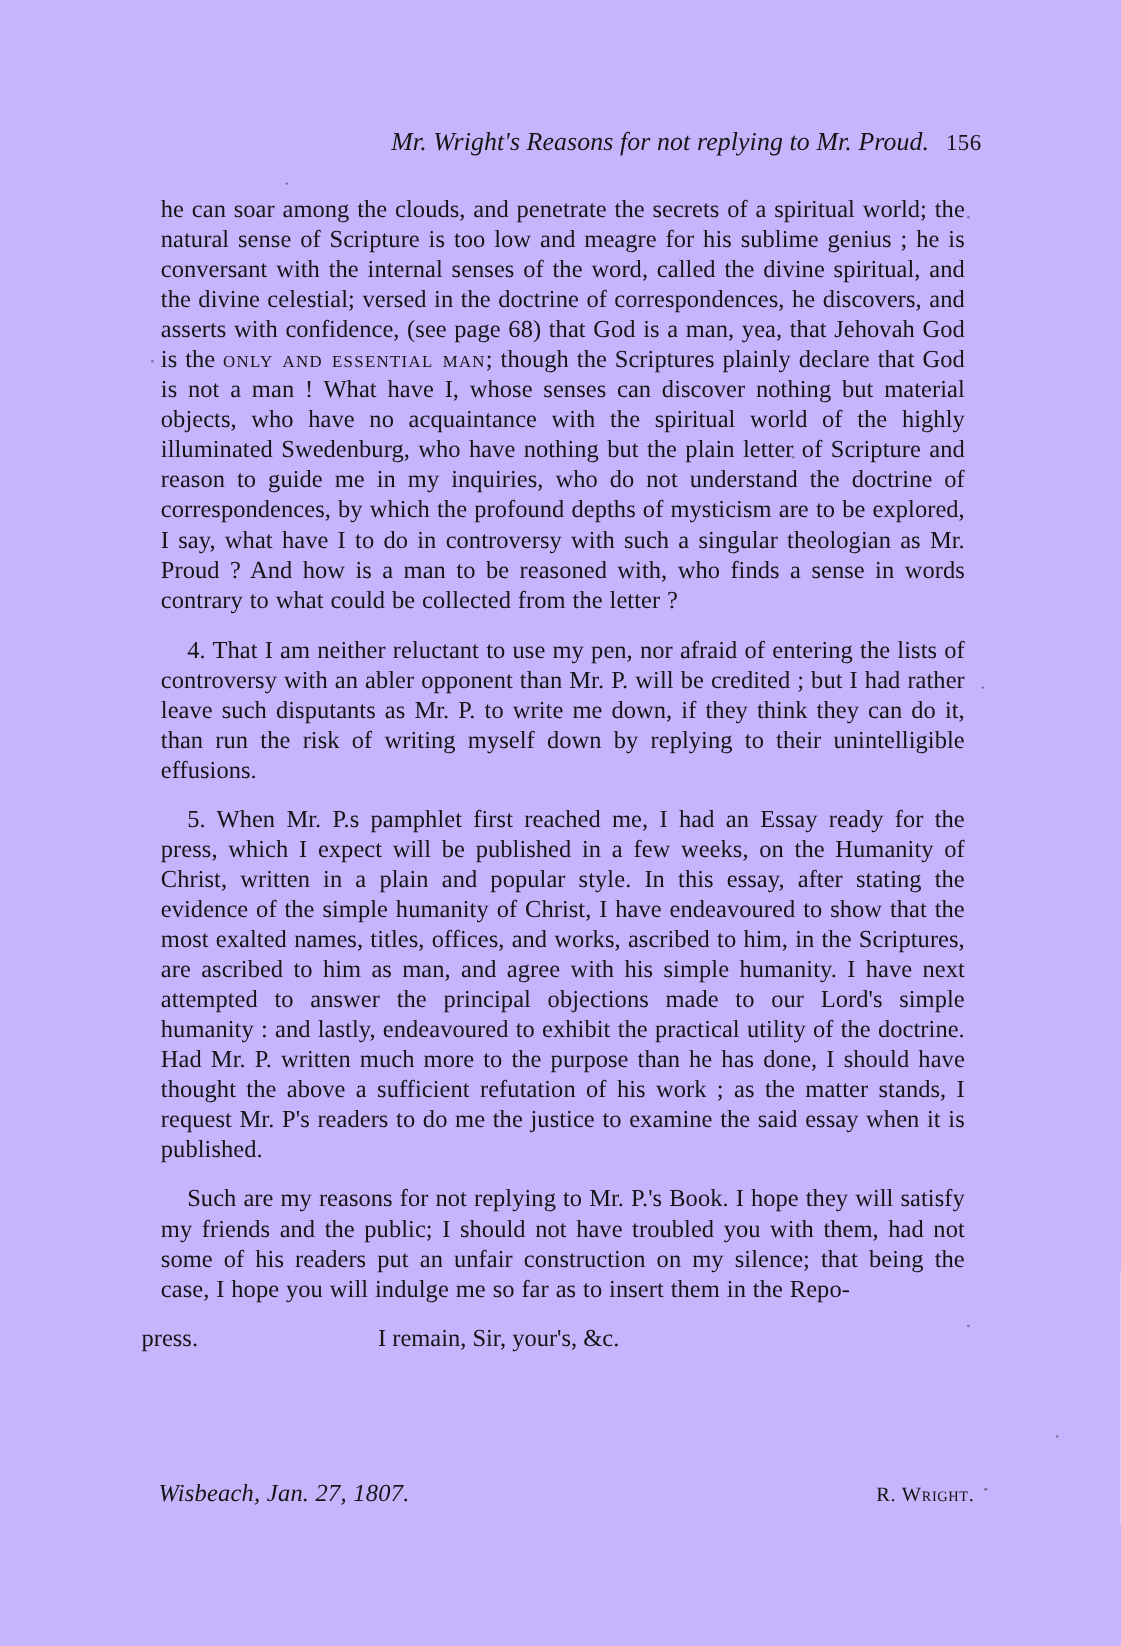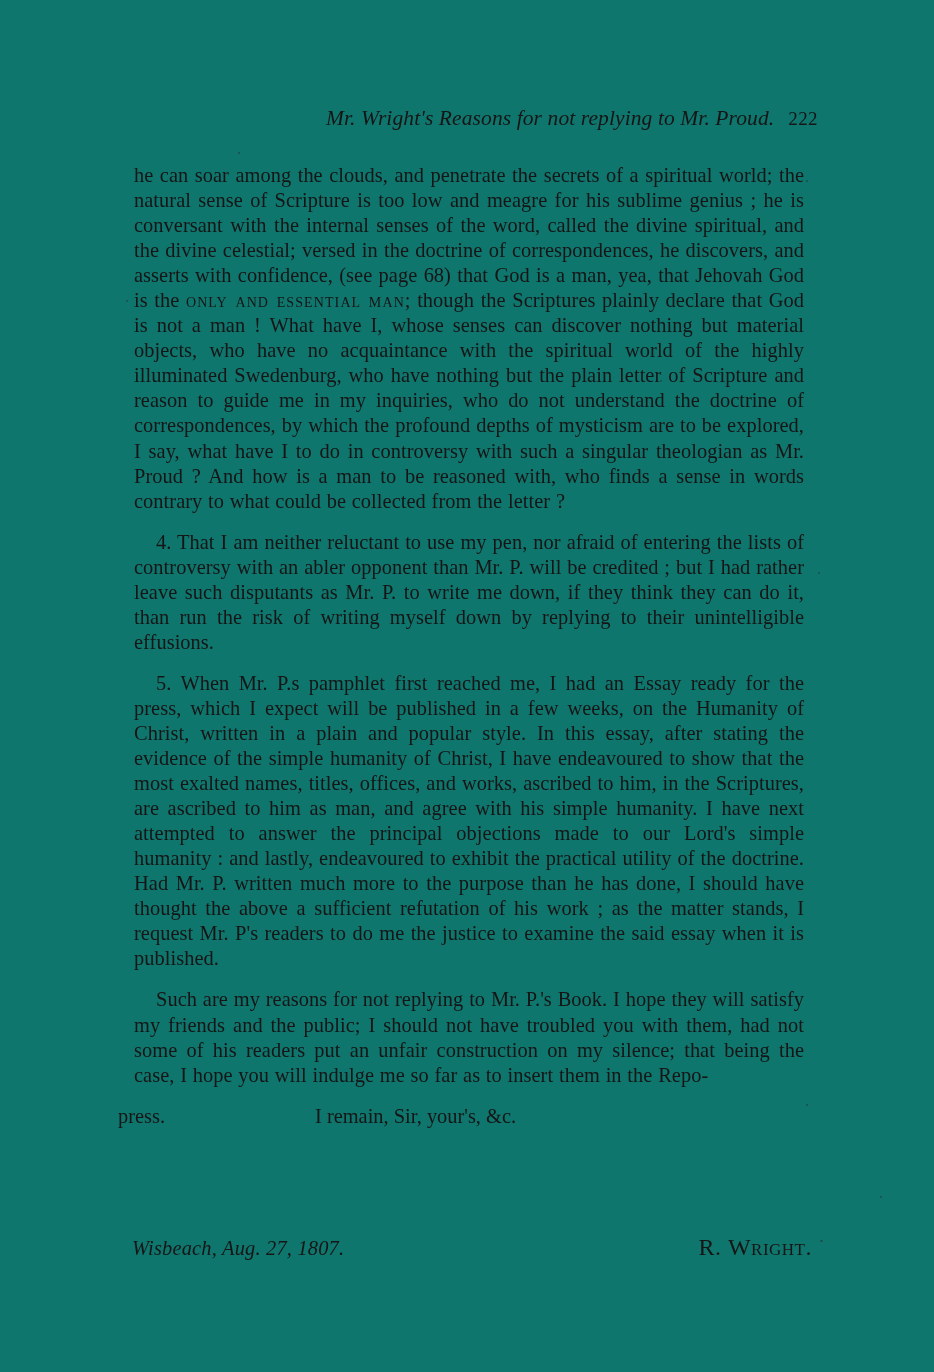--- a/index.html
+++ b/index.html
@@ -17,21 +17,21 @@
     color: #151515;
     -webkit-font-smoothing: none;
   }
 
   .page {
     position: absolute;
     left: 0;
     top: 0;
     width: 934px;
     height: 1372px;
-    background: #0f766e;
+    background: #c4b5fd;
   }
 
   
   .running-head {
     position: absolute;
     left: 118px;
     top: 106px;
     width: 700px;
     height: 28px;
     display: flex;
@@ -100,21 +100,21 @@
     align-items: baseline;
     justify-content: space-between;
     white-space: nowrap;
   }
   .dateline {
     font-style: italic;
     font-size: 20.4px;
     letter-spacing: 0.2px;
   }
   .signature {
-    font-size: 24px;
+    font-size: 17px;
     font-variant: small-caps;
     letter-spacing: 0.5px;
     padding-right: 8px;
   }
   .signature .sig-initial { font-variant: normal; }
 
   
   .speckle {
     position: absolute;
     background: #2a2a2a;
@@ -123,39 +123,39 @@
     pointer-events: none;
   }
 </style>
 </head>
 <body>
 
 <div class="page">
 
   <div class="running-head">
     <span class="rh-title">Mr. Wright's Reasons for not replying to Mr. Proud.</span>
-    <span class="rh-folio">222</span>
+    <span class="rh-folio">156</span>
   </div>
 
   <div class="textblock">
 
     <p class="para flush"><span>he can soar among the clouds, and penetrate the secrets of a spiritual world; the natural sense of Scripture is too low and meagre for his sublime genius ; he is conversant with the internal senses of the word, called the divine spiritual, and the divine celestial; versed in the doctrine of correspondences, he discovers, and asserts with confidence, (see page 68) that God is a man, yea, that Jehovah God is the </span><span class="sc">only and essential man</span><span>; though the Scriptures plainly declare that God is not a man ! What have I, whose senses can discover nothing but material objects, who have no acquaintance with the spiritual world of the highly illuminated Swedenburg, who have nothing but the plain letter of Scripture and reason to guide me in my inquiries, who do not understand the doctrine of correspondences, by which the profound depths of mysticism are to be explored, I say, what have I to do in controversy with such a singular theologian as Mr. Proud ?   And how is a man to be reasoned with, who finds a sense in words contrary to what could be collected from the letter ?</span></p>
 
     <p class="para indent">4. That I am neither reluctant to use my pen, nor afraid of entering the lists of controversy with an abler opponent than Mr. P. will be credited ; but I had rather leave such disputants as Mr. P. to write me down, if they think they can do it, than run the risk of writing myself down by replying to their unintelligible effusions.</p>
 
     <p class="para indent">5. When Mr. P.s pamphlet first reached me, I had an Essay ready for the press, which I expect will be published in a few weeks, on the Humanity of Christ, written in a plain and popular style.   In this essay, after stating the evidence of the simple humanity of Christ, I have endeavoured to show that the most exalted names, titles, offices, and works, ascribed to him, in the Scriptures, are ascribed to him as man, and agree with his simple humanity.   I have next attempted to answer the principal objections made to our Lord's simple humanity : and lastly, endeavoured to exhibit the practical utility of the doctrine.   Had Mr. P. written much more to the purpose than he has done, I should have thought the above a sufficient refutation of his work ; as the matter stands, I request Mr. P's readers to do me the justice to examine the said essay when it is published.</p>
 
     <p class="para indent">Such are my reasons for not replying to Mr. P.'s Book.   I hope they will satisfy my friends and the public; I should not have troubled you with them, had not some of his readers put an unfair construction on my silence; that being the case, I hope you will indulge me so far as to insert them in the Repo-</p>
 
     <p class="salutation-line"><span>press.</span><span class="sal-gap"></span><span>I remain, Sir, your's, &amp;c.</span></p>
 
   </div>
 
   <div class="signature-row">
-    <span class="dateline">Wisbeach, Aug. 27, 1807.</span>
+    <span class="dateline">Wisbeach, Jan. 27, 1807.</span>
     <span class="signature"><span class="sig-initial">R. </span><span>Wright.</span></span>
   </div>
 
   <div class="speckle" style="left:238px;top:152px;width:2px;height:2px;"></div>
   <div class="speckle" style="left:300px;top:174px;width:2px;height:3px;"></div>
   <div class="speckle" style="left:806px;top:180px;width:2px;height:2px;"></div>
   <div class="speckle" style="left:126px;top:300px;width:2px;height:2px;"></div>
   <div class="speckle" style="left:660px;top:380px;width:2px;height:2px;"></div>
   <div class="speckle" style="left:818px;top:572px;width:2px;height:2px;"></div>
   <div class="speckle" style="left:350px;top:620px;width:2px;height:2px;"></div>

